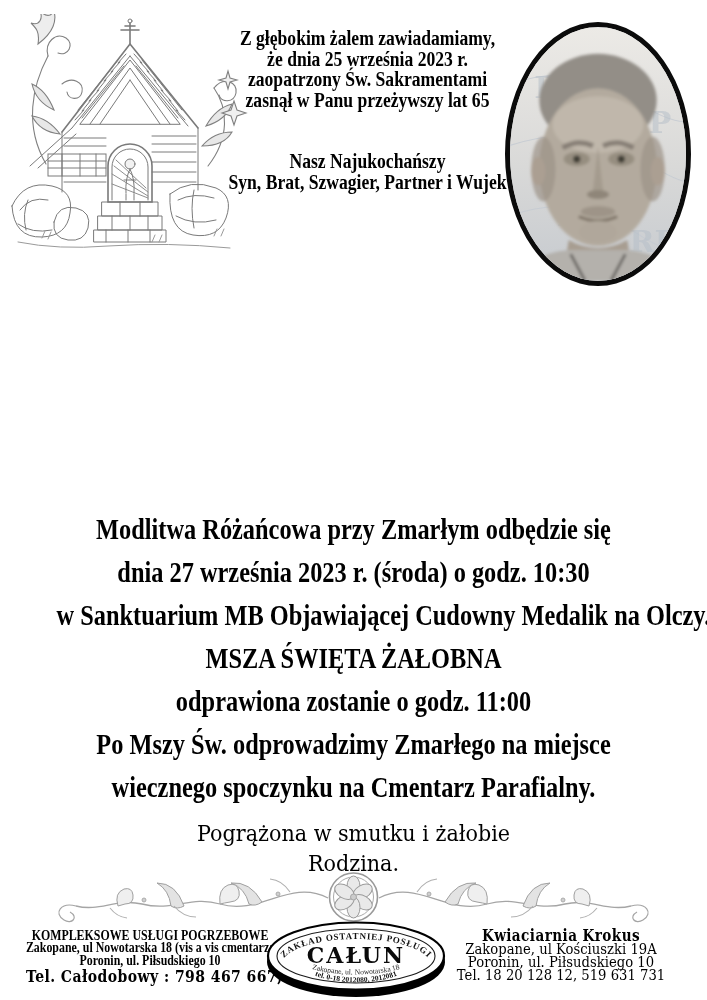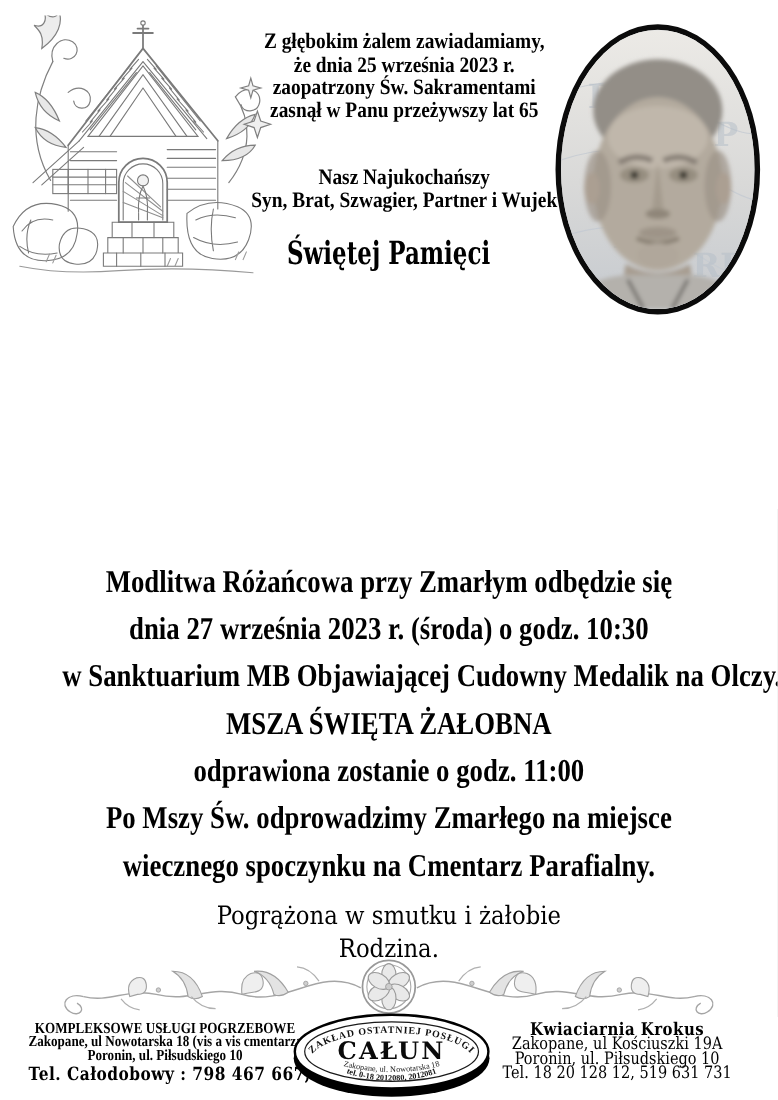--- a/index.html
+++ b/index.html
@@ -199,23 +199,20 @@
     <div>że dnia 25 września 2023 r.</div>
     <div>zaopatrzony Św. Sakramentami</div>
     <div>zasnął w Panu przeżywszy lat 65</div>
   </div>
 
   <div class="relation">
     <div>Nasz Najukochańszy</div>
     <div>Syn, Brat, Szwagier, Partner i Wujek</div>
   </div>
 
-  <div class="memory">
-    <span>Świętej Pamięci</span>
-  </div>
 
 
   <div class="ceremony">
     <div>Modlitwa Różańcowa przy Zmarłym odbędzie się</div>
     <div>dnia 27 września 2023 r. (środa) o godz. 10:30</div>
     <div>w Sanktuarium MB Objawiającej Cudowny Medalik na Olczy.</div>
     <div>MSZA ŚWIĘTA ŻAŁOBNA</div>
     <div>odprawiona zostanie o godz. 11:00</div>
     <div>Po Mszy Św. odprowadzimy Zmarłego na miejsce</div>
     <div>wiecznego spoczynku na Cmentarz Parafialny.</div>

